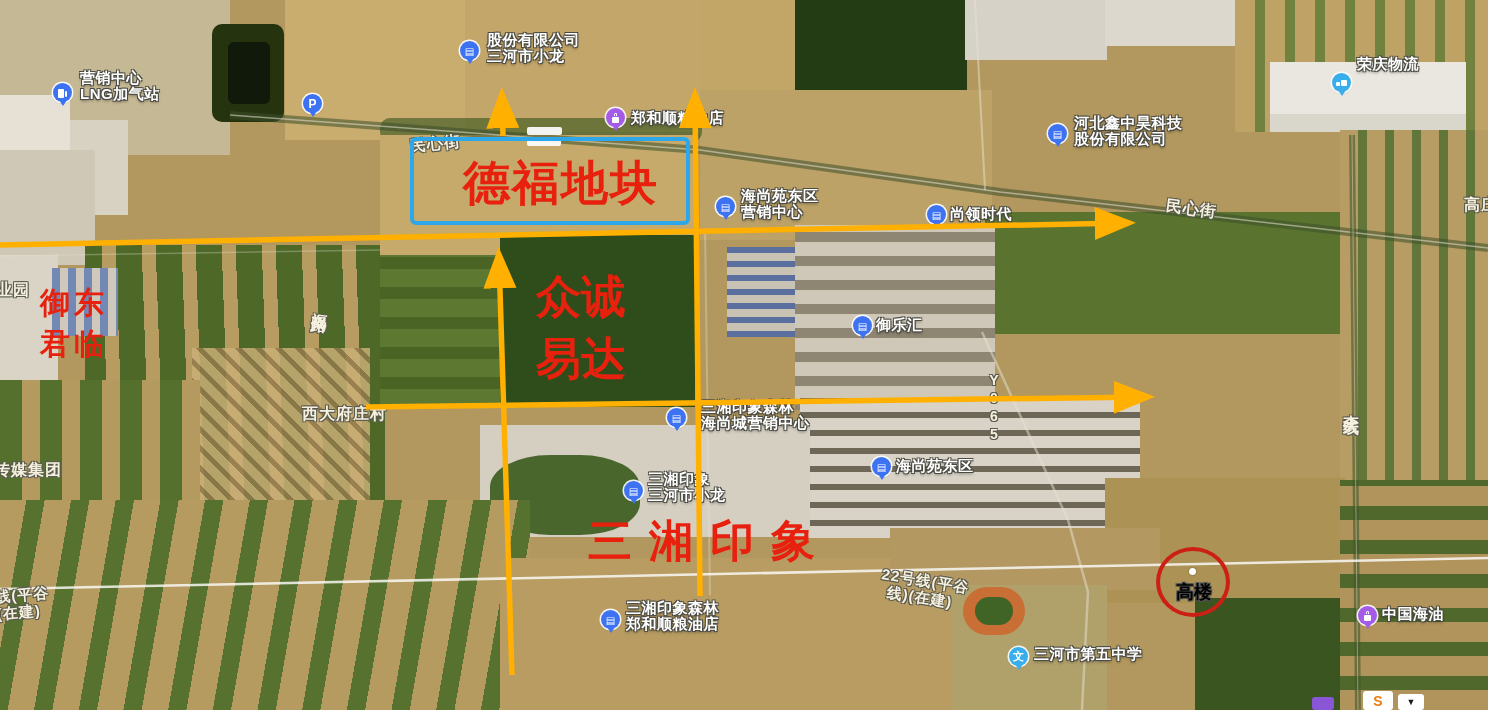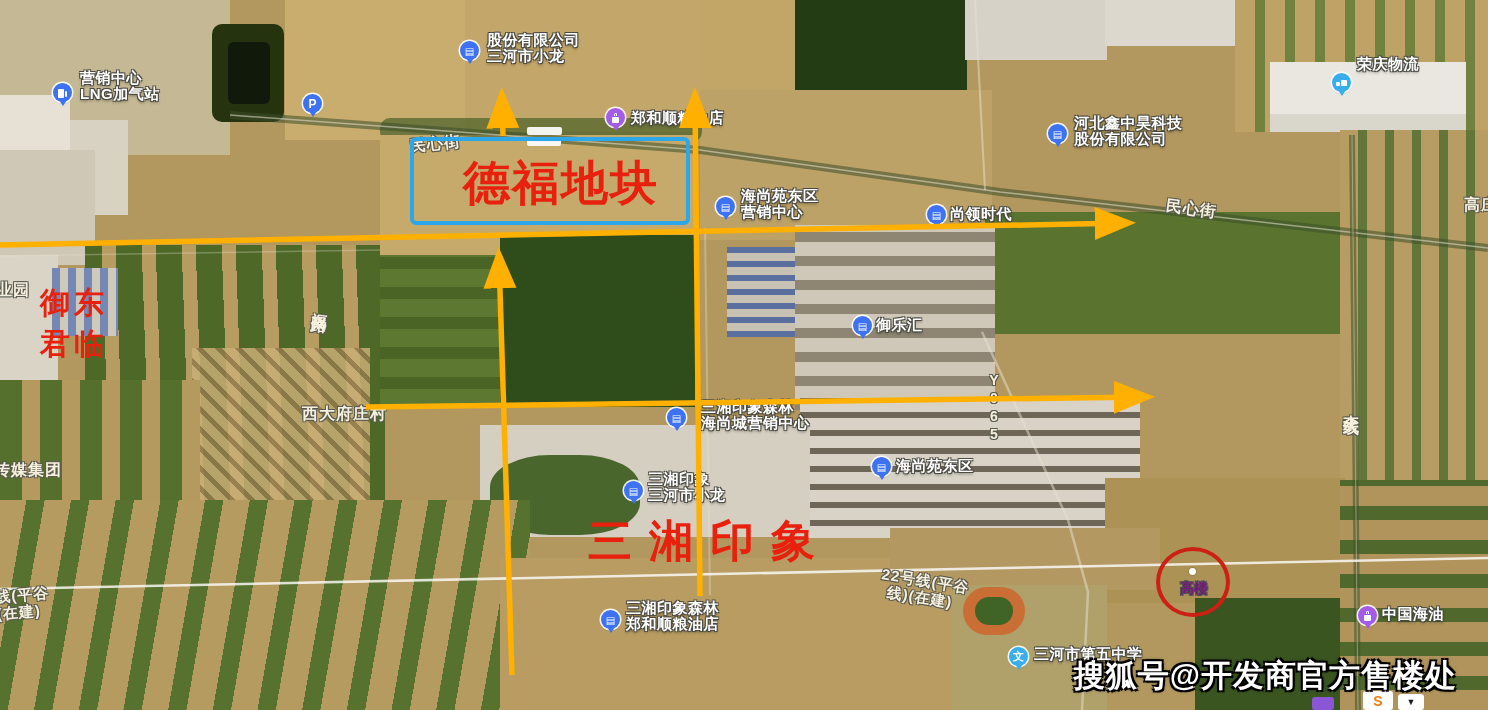--- a/index.html
+++ b/index.html
@@ -32,21 +32,21 @@
   .road-label{position:absolute;z-index:25;color:#f6f1de;font-size:16px;font-weight:bold;line-height:17px;
        white-space:nowrap;letter-spacing:1px;
        text-shadow:-1px -1px 0 #5a5a50,1px -1px 0 #5a5a50,-1px 1px 0 #5a5a50,1px 1px 0 #5a5a50;}
   .vlabel{writing-mode:vertical-rl;text-orientation:upright;letter-spacing:2px;}
   
   .red-note{position:absolute;z-index:50;color:var(--annotation-red,#e8200e);font-weight:900;
        white-space:nowrap;line-height:1.05;}
   .blue-box{position:absolute;z-index:48;border:4px solid var(--plot-box-blue,#2ba7ea);border-radius:6px;}
   .red-circle{position:absolute;z-index:49;border:4px solid var(--circle-red,#cc2015);border-radius:50%;}
   .white-dot{position:absolute;z-index:50;background:#fff;border-radius:50%;box-shadow:0 0 2px rgba(0,0,0,.4);}
-  .gaolou{position:absolute;z-index:50;color:#701a75;font-size:14px;font-weight:bold;
+  .gaolou{position:absolute;z-index:50;color:#000000;font-size:18px;font-weight:bold;
        text-shadow:-1px -1px 0 #555,1px -1px 0 #555,-1px 1px 0 #555,1px 1px 0 #555;}
   .arrows{position:absolute;inset:0;z-index:40;}
   .arrows line{stroke:var(--annotation-yellow,#ffb000);stroke-width:5.5;}
   .arrowhead{fill:var(--annotation-yellow,#ffb000);}
   .roadsvg{position:absolute;inset:0;z-index:10;}
   .pill{position:absolute;z-index:28;background:rgba(255,255,255,.92);border-radius:2px;}
   .watermark{position:absolute;z-index:80;right:31px;bottom:13px;color:#fff;font-size:31px;font-weight:bold;
        letter-spacing:1px;white-space:nowrap;
        text-shadow:-2px -2px 0 #000,2px -2px 0 #000,-2px 2px 0 #000,2px 2px 0 #000,0 0 4px #000;}
   .cut-icon{position:absolute;z-index:60;display:flex;align-items:center;justify-content:center;
@@ -263,31 +263,34 @@
     <line x1="0" y1="245" x2="1125" y2="223" marker-end="url(#ah)"></line>
     <line x1="366" y1="407" x2="1144" y2="397" marker-end="url(#ah)"></line>
     <line x1="503" y1="136" x2="502" y2="98" marker-end="url(#ah)"></line>
     <line x1="512" y1="675" x2="499" y2="258" marker-end="url(#ah)"></line>
     <line x1="700" y1="596" x2="695" y2="98" marker-end="url(#ah)"></line>
   </svg>
 
   <div class="blue-box" style="left:410px;top:137px;width:280px;height:88px;"></div>
   <div class="red-note" style="left:455px;top:158px;font-size:47px;letter-spacing:2px;margin-left:8px;">德福地块</div>
 
+  <div class="red-note" style="left:536px;top:266px;font-size:45px;text-align:center;line-height:62px;">
+    <div>众诚</div>
+    <div>易达</div>
+  </div>
 
   <div class="red-note" style="left:588px;top:518px;font-size:44px;letter-spacing:17px;">三湘印象</div>
 
   <div class="red-note" style="left:40px;top:282px;font-size:30px;letter-spacing:4px;line-height:41px;">
     <div>御东</div>
     <div>君临</div>
   </div>
 
   <div class="red-circle" style="left:1156px;top:547px;width:74px;height:70px;"></div>
   <div class="white-dot" style="left:1189px;top:568px;width:7px;height:7px;"></div>
   <div class="gaolou" style="left:1172px;top:580px;width:44px;text-align:center;">高楼</div>
 
   <div class="cut-icon" style="left:1312px;top:697px;width:22px;height:13px;background:#8a56d6;"></div>
   <div class="cut-icon" style="left:1363px;top:691px;width:30px;height:19px;background:#fff;color:#f07b10;font-size:14px;">S</div>
   <div class="cut-icon" style="left:1398px;top:694px;width:26px;height:16px;background:#fff;color:#1a1a1a;font-size:9px;">▼</div>
 
-  <div class="watermark">搜狐号@开发商官方售楼处</div>
 
 </div>
 
 </body></html>

